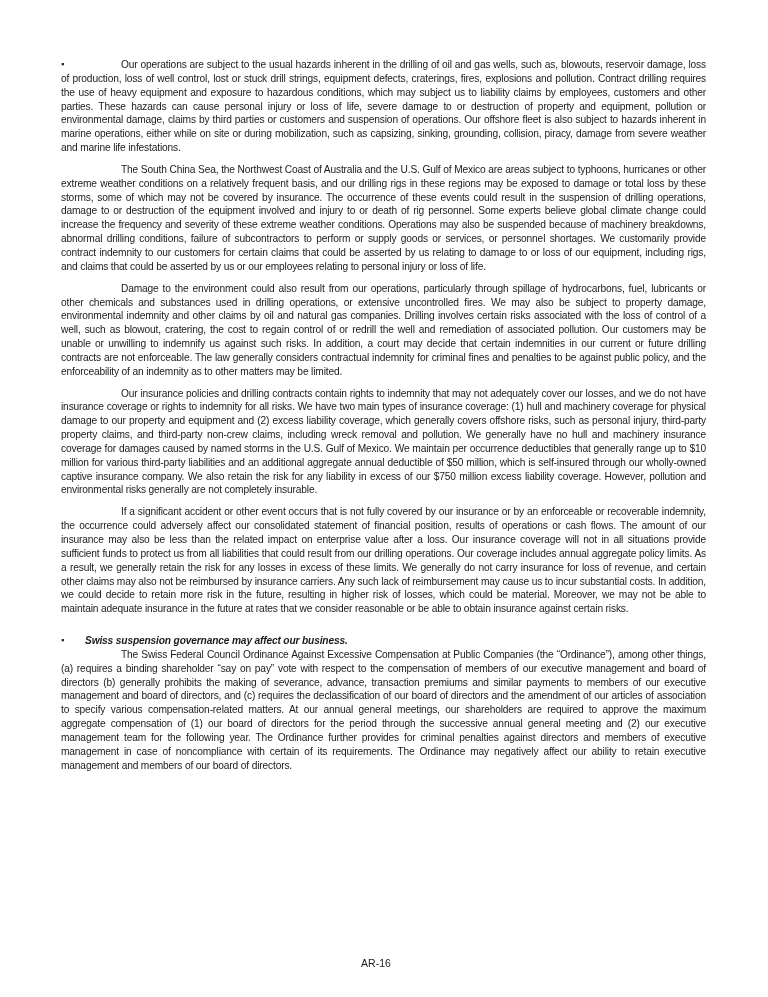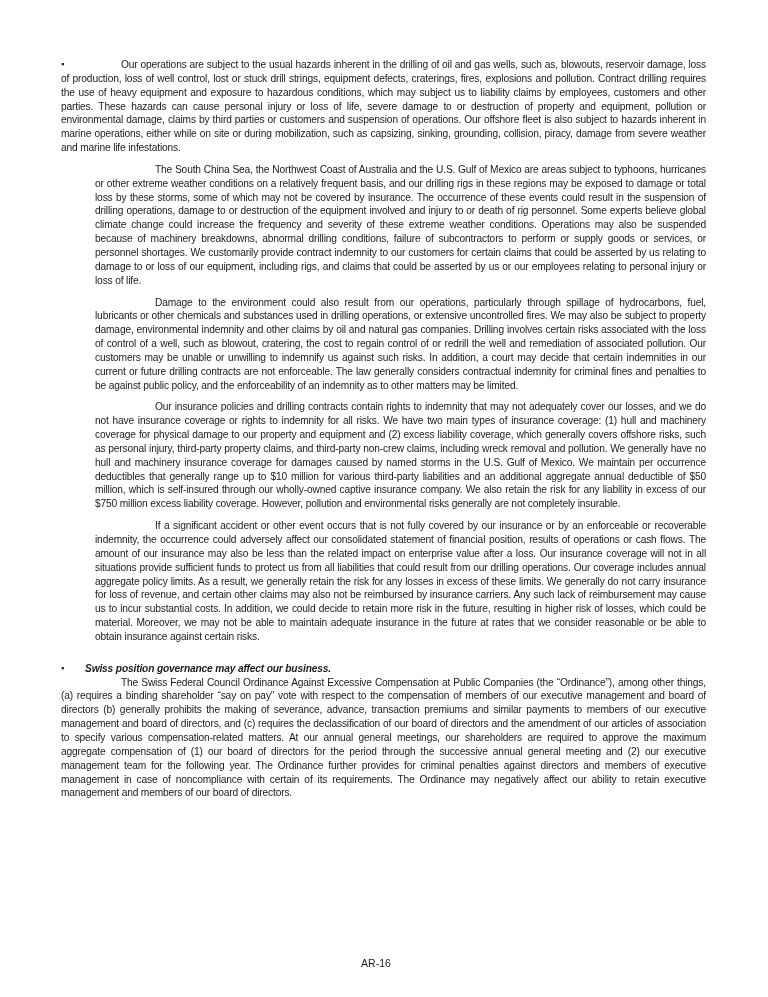--- a/index.html
+++ b/index.html
@@ -12,21 +12,21 @@
   }
   .heading {
     position: relative; padding-left: 24px; font-weight: bold; font-style: italic;
     text-align: justify;
   }
   .bullet {
     position: absolute; left: 0; top: 0; font-style: normal; font-weight: bold;
     font-size: 9px;
   }
   p { margin: 0; text-align: justify; text-indent: 60px; }
-  p.gap { margin-top: 8px; margin-left: 34px; }
+  p.gap { margin-top: 8px; }
   .section2 { margin-top: 18px; }
   .footer {
     position: absolute; top: 957px; left: 0; width: 752px; text-align: center;
     font-family: "Liberation Sans", sans-serif; font-size: 10.5px; color: #1a1a1a;
   }
 </style>
 </head>
 <body>
 
 <div class="page">
@@ -38,20 +38,20 @@
     <p>Our operations are subject to the usual hazards inherent in the drilling of oil and gas wells, such as, blowouts, reservoir damage, loss of production, loss of well control, lost or stuck drill strings, equipment defects, craterings, fires, explosions and pollution.  Contract drilling requires the use of heavy equipment and exposure to hazardous conditions, which may subject us to liability claims by employees, customers and other parties.  These hazards can cause personal injury or loss of life, severe damage to or destruction of property and equipment, pollution or environmental damage, claims by third parties or customers and suspension of operations.  Our offshore fleet is also subject to hazards inherent in marine operations, either while on site or during mobilization, such as capsizing, sinking, grounding, collision, piracy, damage from severe weather and marine life infestations.</p>
     <p class="gap">The South China Sea, the Northwest Coast of Australia and the U.S. Gulf of Mexico are areas subject to typhoons, hurricanes or other extreme weather conditions on a relatively frequent basis, and our drilling rigs in these regions may be exposed to damage or total loss by these storms, some of which may not be covered by insurance.  The occurrence of these events could result in the suspension of drilling operations, damage to or destruction of the equipment involved and injury to or death of rig personnel.  Some experts believe global climate change could increase the frequency and severity of these extreme weather conditions.  Operations may also be suspended because of machinery breakdowns, abnormal drilling conditions, failure of subcontractors to perform or supply goods or services, or personnel shortages.  We customarily provide contract indemnity to our customers for certain claims that could be asserted by us relating to damage to or loss of our equipment, including rigs, and claims that could be asserted by us or our employees relating to personal injury or loss of life.</p>
     <p class="gap">Damage to the environment could also result from our operations, particularly through spillage of hydrocarbons, fuel, lubricants or other chemicals and substances used in drilling operations, or extensive uncontrolled fires.  We may also be subject to property damage, environmental indemnity and other claims by oil and natural gas companies.  Drilling involves certain risks associated with the loss of control of a well, such as blowout, cratering, the cost to regain control of or redrill the well and remediation of associated pollution.  Our customers may be unable or unwilling to indemnify us against such risks.  In addition, a court may decide that certain indemnities in our current or future drilling contracts are not enforceable.  The law generally considers contractual indemnity for criminal fines and penalties to be against public policy, and the enforceability of an indemnity as to other matters may be limited.</p>
     <p class="gap">Our insurance policies and drilling contracts contain rights to indemnity that may not adequately cover our losses, and we do not have insurance coverage or rights to indemnity for all risks.  We have two main types of insurance coverage: (1) hull and machinery coverage for physical damage to our property and equipment and (2) excess liability coverage, which generally covers offshore risks, such as personal injury, third-party property claims, and third-party non-crew claims, including wreck removal and pollution.  We generally have no hull and machinery insurance coverage for damages caused by named storms in the U.S. Gulf of Mexico.  We maintain per occurrence deductibles that generally range up to $10 million for various third-party liabilities and an additional aggregate annual deductible of $50 million, which is self-insured through our wholly-owned captive insurance company.  We also retain the risk for any liability in excess of our $750 million excess liability coverage.  However, pollution and environmental risks generally are not completely insurable.</p>
     <p class="gap">If a significant accident or other event occurs that is not fully covered by our insurance or by an enforceable or recoverable indemnity, the occurrence could adversely affect our consolidated statement of financial position, results of operations or cash flows.  The amount of our insurance may also be less than the related impact on enterprise value after a loss.  Our insurance coverage will not in all situations provide sufficient funds to protect us from all liabilities that could result from our drilling operations.  Our coverage includes annual aggregate policy limits.  As a result, we generally retain the risk for any losses in excess of these limits.  We generally do not carry insurance for loss of revenue, and certain other claims may also not be reimbursed by insurance carriers.  Any such lack of reimbursement may cause us to incur substantial costs.  In addition, we could decide to retain more risk in the future, resulting in higher risk of losses, which could be material.  Moreover, we may not be able to maintain adequate insurance in the future at rates that we consider reasonable or be able to obtain insurance against certain risks.</p>
   </div>
 
   <div class="section section2">
     <div class="heading">
       <span class="bullet">▪</span>
-      <span>Swiss position governance may affect our business.</span>
+      <span>Swiss suspension governance may affect our business.</span>
     </div>
     <p>The Swiss Federal Council Ordinance Against Excessive Compensation at Public Companies (the “Ordinance”), among other things, (a) requires a binding shareholder “say on pay” vote with respect to the compensation of members of our executive management and board of directors (b) generally prohibits the making of severance, advance, transaction premiums and similar payments to members of our executive management and board of directors, and (c) requires the declassification of our board of directors and the amendment of our articles of association to specify various compensation-related matters.  At our annual general meetings, our shareholders are required to approve the maximum aggregate compensation of (1) our board of directors for the period through the successive annual general meeting and (2) our executive management team for the following year.  The Ordinance further provides for criminal penalties against directors and members of executive management in case of noncompliance with certain of its requirements.  The Ordinance may negatively affect our ability to retain executive management and members of our board of directors.</p>
   </div>
 
 </div>
 
 <div class="footer">AR-16</div>
 
 </body></html>

